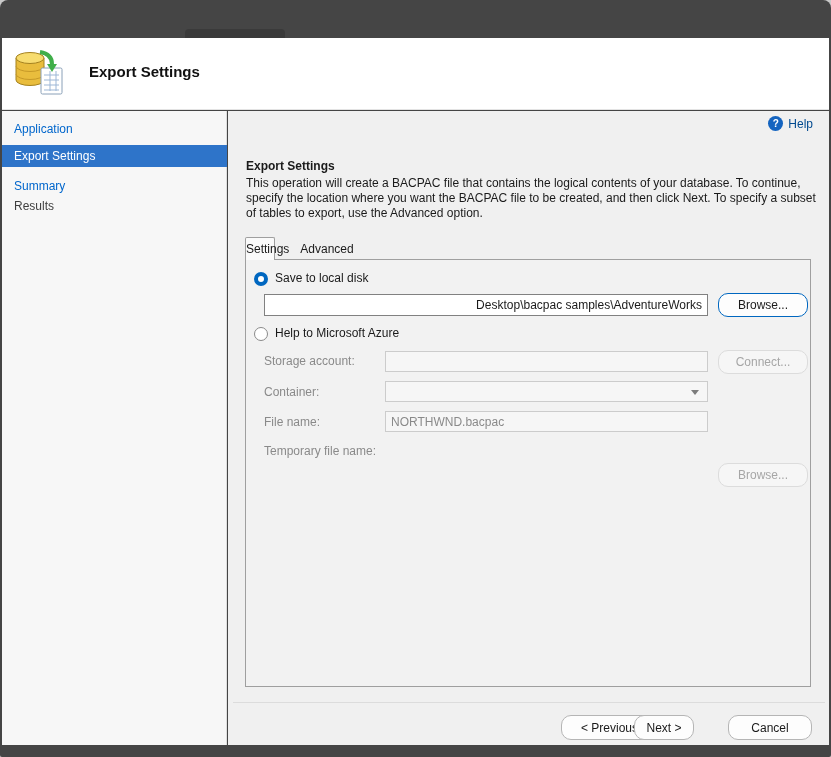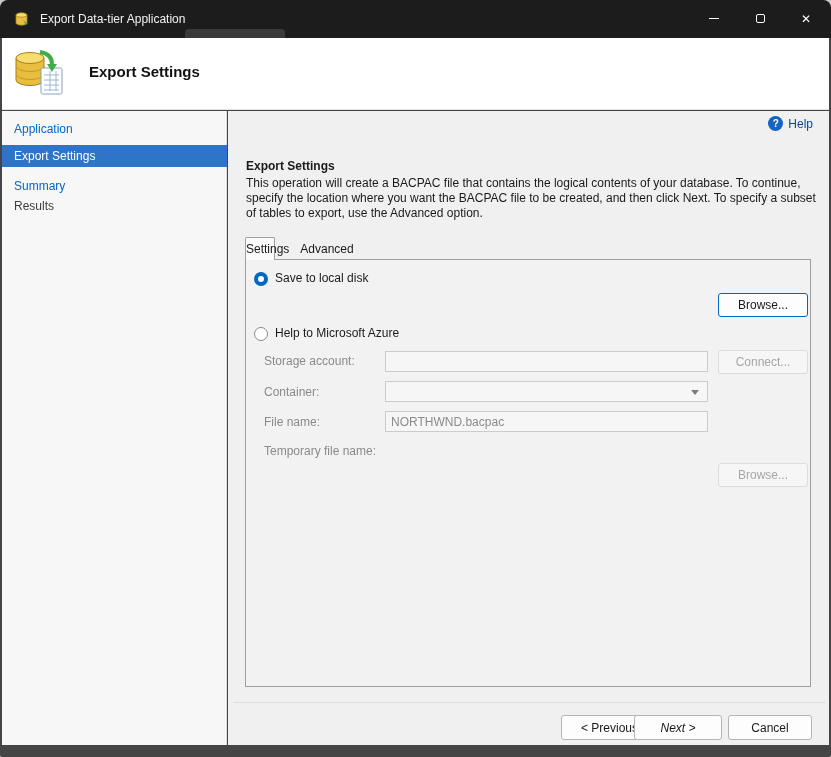--- a/index.html
+++ b/index.html
@@ -64,51 +64,32 @@
   .align-right{ text-align:right; }
   .dis-label{ position:absolute; color:#8a8a8a; }
   .dis-input{ position:absolute; height:21px; background:#f6f6f6; border:1px solid #cccccc;
     color:#8a8a8a; padding:8px 5px; }
   .combo{ position:absolute; height:21px; background:#f6f6f6; border:1px solid #cccccc; }
   .combo-chevron{ position:absolute; right:8px; top:8px; width:0; height:0;
     border-left:4px solid transparent; border-right:4px solid transparent; border-top:5px solid #7c7c7c; }
   .temp-input{ background:#efefef; border:1px solid #a8a8a8; color:#6f6f6f; }
 
   .btn{ position:absolute; height:24px; background:#fdfdfd; border:1px solid #b5b5b5;
-    border-radius:3px; color:#1a1a1a; cursor:pointer;text-align:center; }
+    border-radius:10px; color:#1a1a1a; cursor:pointer;text-align:center; }
   .btn-primary-border{ border:1px solid var(--accent2,#0067c0); }
   .btn-disabled{ color:#a6a6a6; background:#f6f6f6; border-color:#dcdcdc; cursor:default; }
 
   .footer-divider{ position:absolute; left:5px; right:4px; top:591px; height:1px; background:#dcdcdc; }
   .f-btn{ top:604px; height:25px; }
 </style>
 </head>
 <body>
 
 <div class="window">
 
-  <div class="titlebar">
-    <svg class="app-icon" viewBox="0 0 17 17">
-      <path d="M3 4 v8 a5.5 2.2 0 0 0 11 0 V4" fill="#e9bd3d" stroke="#a5821f" stroke-width="0.8"></path>
-      <ellipse cx="8.5" cy="4" rx="5.5" ry="2.2" fill="#f7dc6f" stroke="#a5821f" stroke-width="0.8"></ellipse>
-      <path d="M10 9 l5 4 -2.5 0.5 z" fill="#3fae49"></path>
-    </svg>
-    <span class="titlebar-title">Export Data-tier Application</span>
-    <div class="win-controls">
-      <button class="win-btn">
-          <span class="glyph-min"></span>
-        </button>
-      <button class="win-btn">
-          <span class="glyph-max"></span>
-        </button>
-      <button class="win-btn">
-          <span class="glyph-close">✕</span>
-        </button>
-    </div>
-  </div>
   <div class="titlebar-remnant"></div>
 
   <div class="header">
     <svg class="header-icon" width="62" height="52" viewBox="0 0 62 52">
       <path d="M6 10 v22 a14 5.5 0 0 0 28 0 V10" fill="#e9bd3d" stroke="#a5821f"></path>
       <ellipse cx="20" cy="10" rx="14" ry="5.5" fill="#f7dc6f" stroke="#a5821f"></ellipse>
       <path d="M6 18 a14 5.5 0 0 0 28 0 M6 26 a14 5.5 0 0 0 28 0" fill="none" stroke="#c79a28"></path>
       <rect x="31" y="20" width="21" height="26" rx="1.5" fill="#ffffff" stroke="#8aa0b8"></rect>
       <path d="M34 27 h15 M34 32 h15 M34 37 h15 M34 42 h15" stroke="#9db7d6" stroke-width="1"></path>
       <path d="M40 23 v20 M46 23 v20" stroke="#9db7d6" stroke-width="1"></path>
@@ -136,20 +117,21 @@
     <div class="main-desc">This operation will create a BACPAC file that contains the logical contents of your database. To continue, specify the location where you want the BACPAC file to be created, and then click Next. To specify a subset of tables to export, use the Advanced option.</div>
 
     <div class="tab tab-active">Settings</div>
     <div class="tab tab-inactive">Advanced</div>
 
     <div class="panel">
 
       <span class="radio radio-on" style="left:8px; top:12px;"></span>
       <span class="radio-label" style="left:29px; top:11px;">Save to local disk</span>
 
+      <input class="text-input align-right" style="left: 18px; top: 34px; width: 444px;" value="Desktop\bacpac samples\AdventureWorks">
       <button class="btn btn-primary-border" style="left:472px; top:33px; width:90px;">Browse...</button>
 
       <span class="radio radio-off" style="left:8px; top:67px;"></span>
       <span class="radio-label" style="left:29px; top:66px;">Help to Microsoft Azure</span>
 
       <span class="dis-label" style="left:18px; top:94px;">Storage account:</span>
       <input class="dis-input" style="left: 139px; top: 91px; width: 323px;" disabled="" value="">
       <button class="btn btn-disabled" style="left:472px; top:90px; width:90px;" disabled="">Connect...</button>
 
       <span class="dis-label" style="left:18px; top:125px;">Container:</span>
@@ -160,17 +142,17 @@
       <span class="dis-label" style="left:18px; top:155px;">File name:</span>
       <input class="dis-input" style="left: 139px; top: 151px; width: 323px;" disabled="" value="NORTHWND.bacpac">
 
       <span class="dis-label" style="left:18px; top:184px;">Temporary file name:</span>
       <button class="btn btn-disabled" style="left:472px; top:203px; width:90px;" disabled="">Browse...</button>
     </div>
 
     <div class="footer-divider"></div>
 
     <button class="btn f-btn" style="left:313px; width:97px;margin-left:20px;">&lt; Previous</button>
-    <button class="btn f-btn" style="left:406px; width:88px;font-style:italic;">Next &gt;</button>
+    <button class="btn f-btn" style="left:406px; width:60px;">Next &gt;</button>
     <button class="btn f-btn" style="left:500px; width:84px;">Cancel</button>
   </div>
 
 </div>
 
 </body></html>

